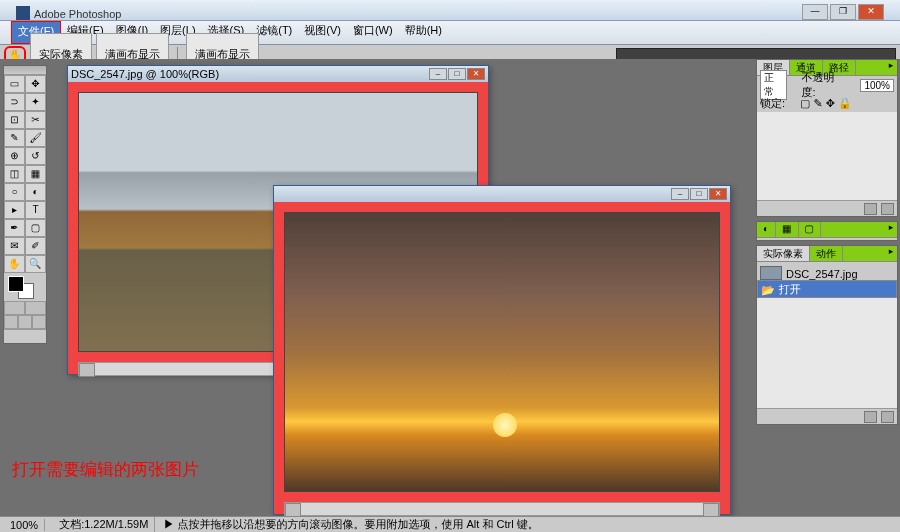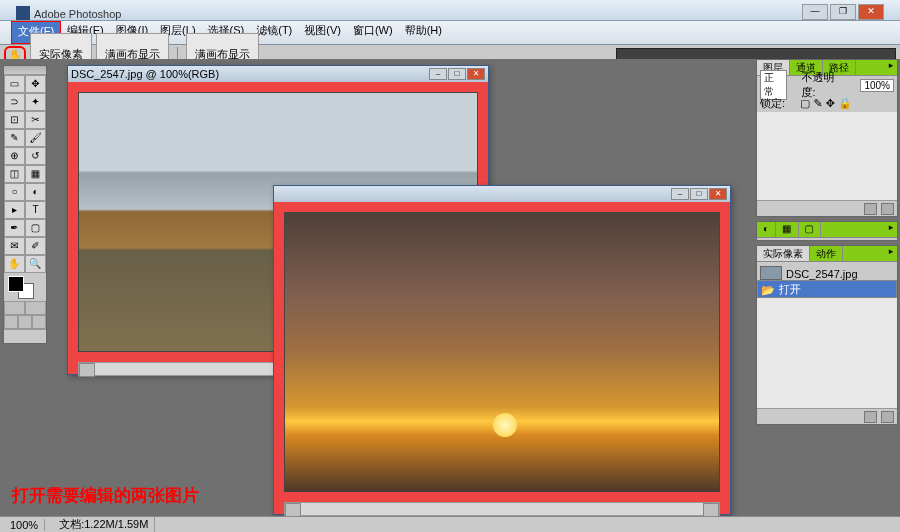--- a/index.html
+++ b/index.html
@@ -50,21 +50,21 @@
 .panel .sel{border:1px solid #888;background:#fff;padding:0 3px;font-size:10px}
 .panel .layer{height:20px;background:#4a78c8;color:#fff;display:flex;align-items:center;padding:0 3px;gap:4px;font-size:10px}
 .panel .layer .eye{width:14px;height:14px;background:#cacaca;border:1px solid #666}
 .panel .layer .thumb{width:24px;height:16px;background:#8899aa;border:1px solid #fff}
 .panel .blank{height:88px;background:#e8e8e8}
 .panel .bot{height:16px;background:#cacaca;border-top:1px solid #999;display:flex;justify-content:flex-end;padding:0 3px;gap:4px;align-items:center}
 .panel .bot .ic{width:13px;height:12px;background:#b0b0b0;border:1px solid #777}
 .hist .hrow{height:18px;display:flex;align-items:flex-end;padding:0 3px;gap:4px;font-size:10px}
 .hist .hrow.sel{background:#4a78c8;color:#fff}
 .hist .hthumb{width:22px;height:14px;background:#8899aa;border:1px solid #666}
-.caption{position:absolute;left:12px;bottom:9px;color:#ff0000;font-size:17px;font-weight:bold}
+.caption{position:absolute;left:12px;bottom:35px;color:#ff0000;font-size:17px;font-weight:normal}
 .status{position:absolute;bottom:0;left:0;right:0;height:16px;background:#cacaca;border-top:1px solid #888;display:flex;align-items:center;padding:0 4px;font-size:10px;gap:8px}
 .status .cell{border-right:1px solid #999;padding:0 6px}
 .wetland{background:linear-gradient(#c8d0d8 0%,#c8d0d8 30%,#98a0a8 31%,#b8c0c8 45%,#906838 46%,#a07840 60%,#686048 61%,#807050 100%)}
 .sunset{background:linear-gradient(#504038 0%,#806050 30%,#a07040 50%,#d89830 70%,#ffc840 75%,#d88820 80%,#503828 100%)}
 .sunset::after{content:"";position:absolute;width:24px;height:24px;background:radial-gradient(#fff8c0,#ffd040);border-radius:50%;left:48%;top:72%}
 </style>
 </head>
 <body>
 
 <div class="titlebar">
@@ -218,13 +218,14 @@
       </div>
     </div>
   </div>
 
   <div class="caption">打开需要编辑的两张图片</div>
 </div>
 
 <div class="status">
   <div class="cell">100%</div>
   <div class="cell">文档:1.22M/1.59M</div>
+  <div>▶ <span>点按并拖移以沿想要的方向滚动图像。要用附加选项，使用 Alt 和 Ctrl 键。</span></div>
 </div>
 
 </body></html>

